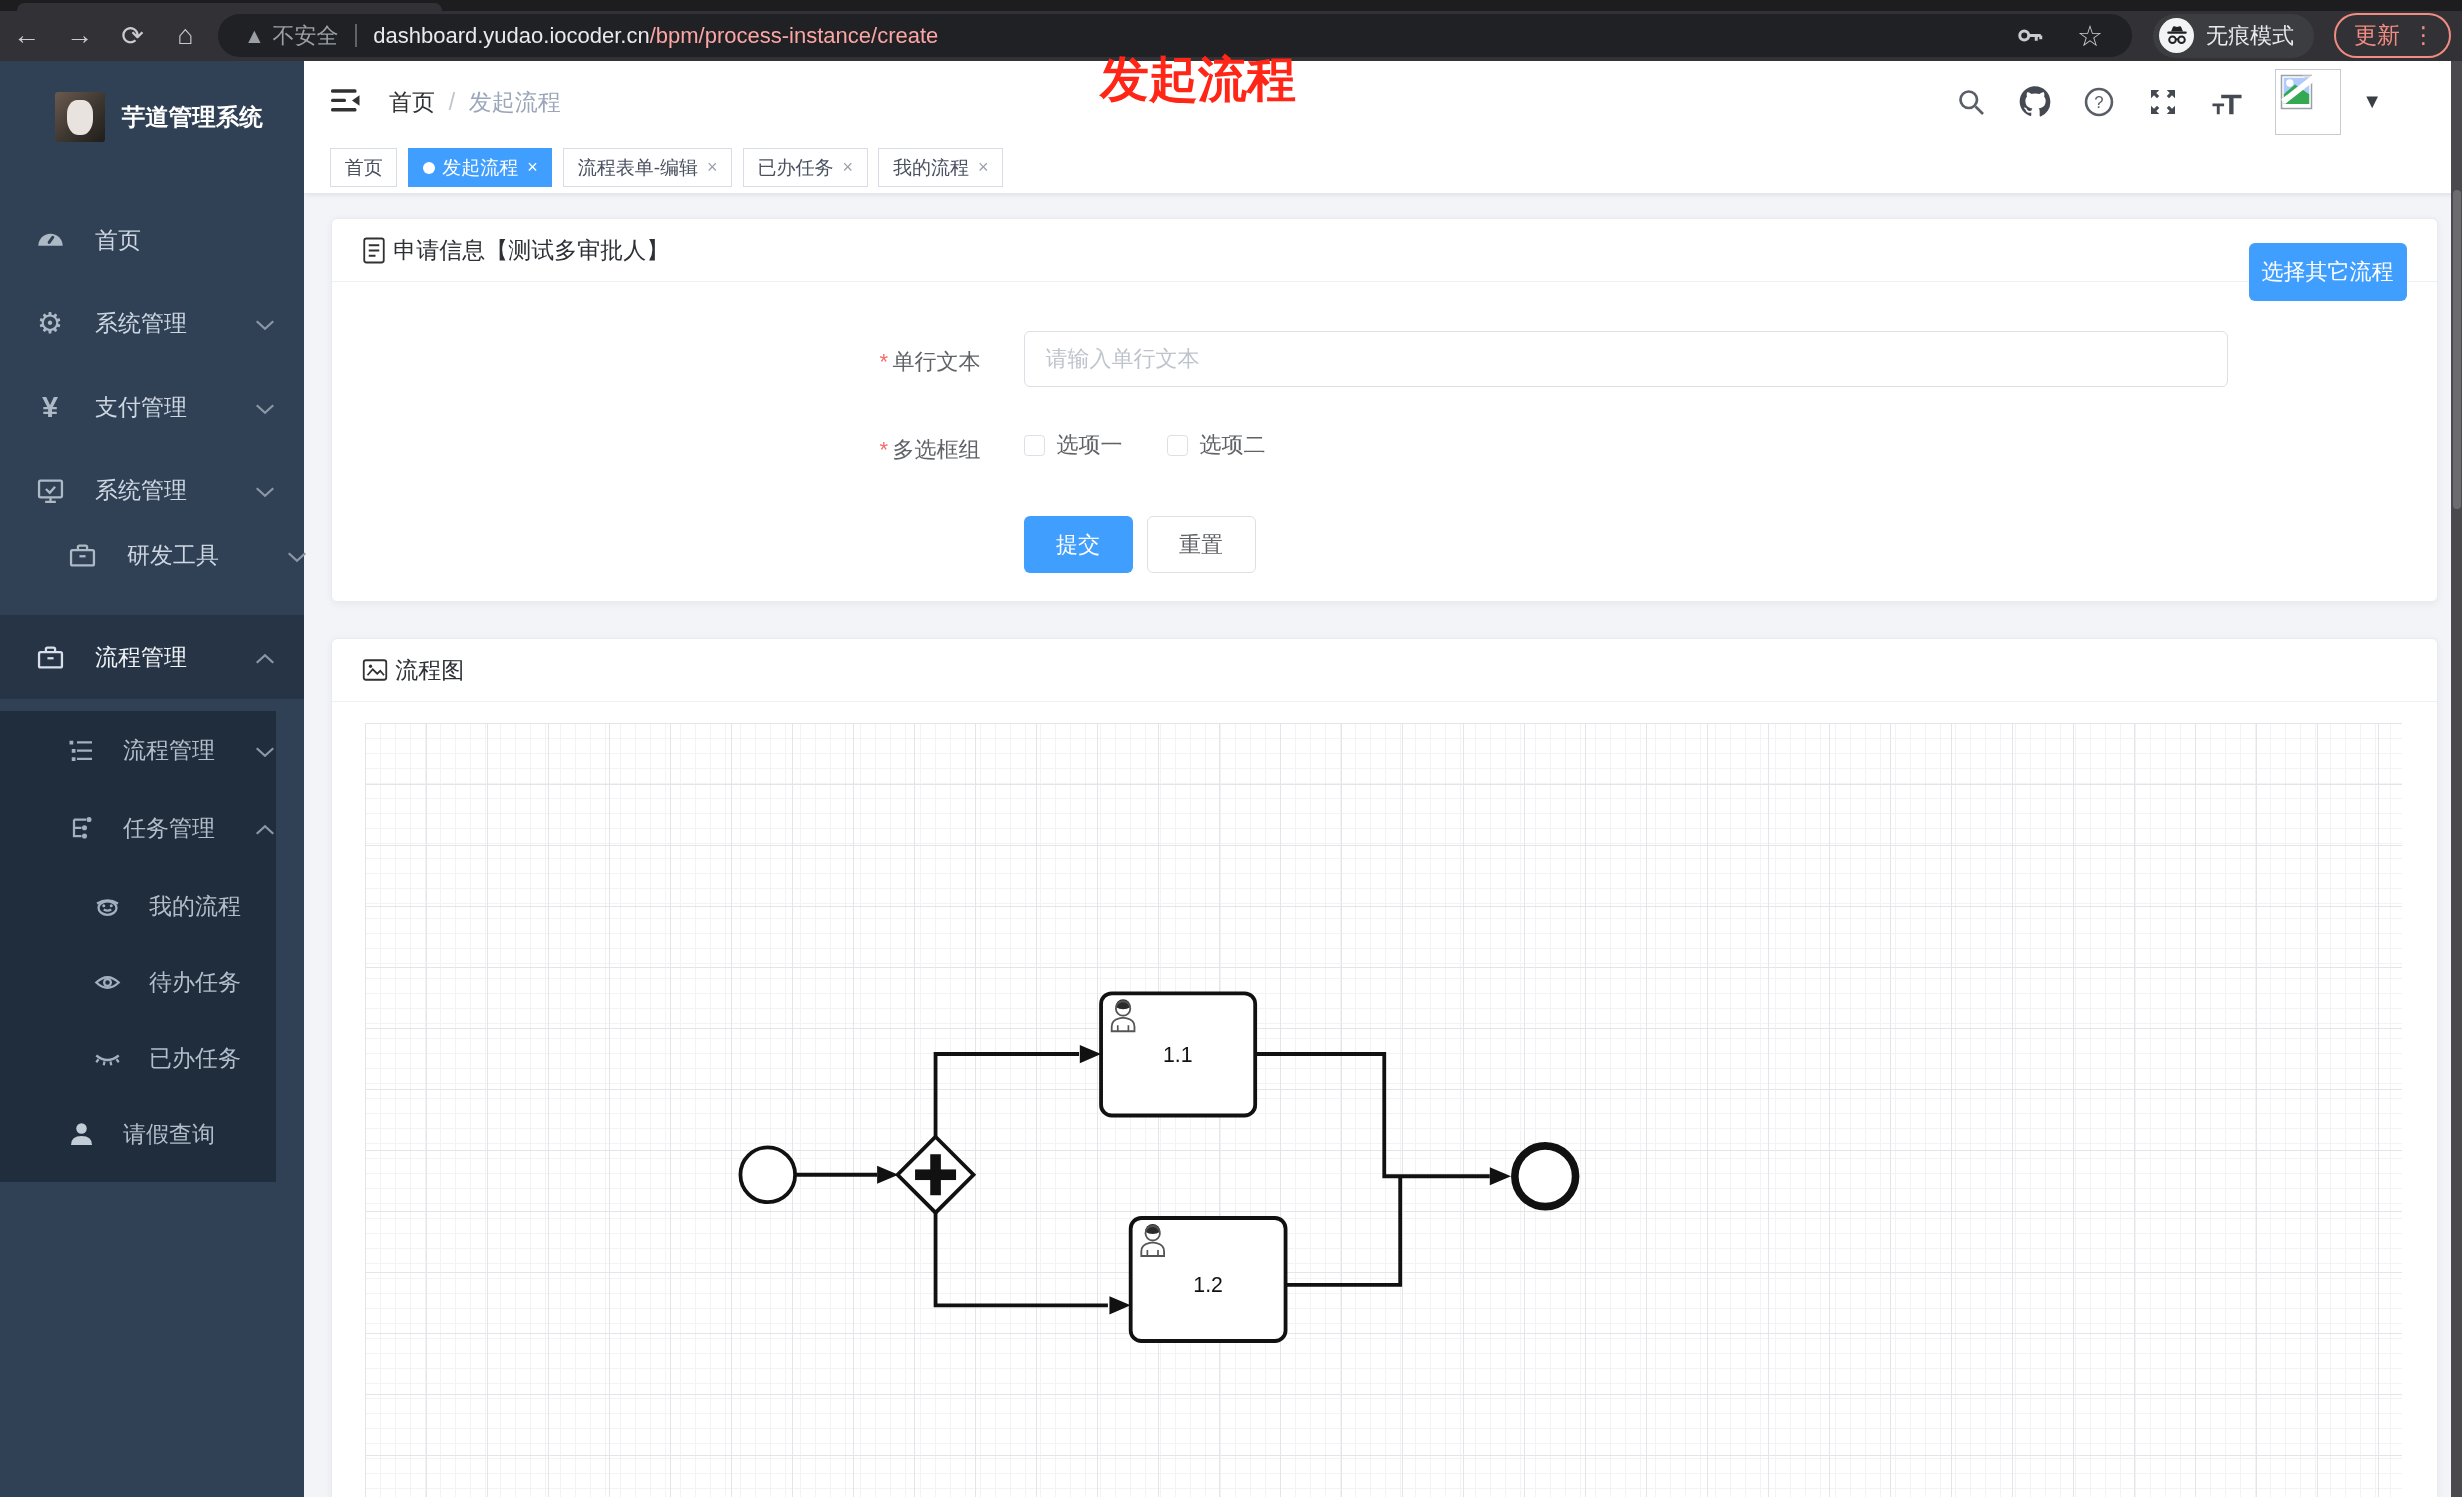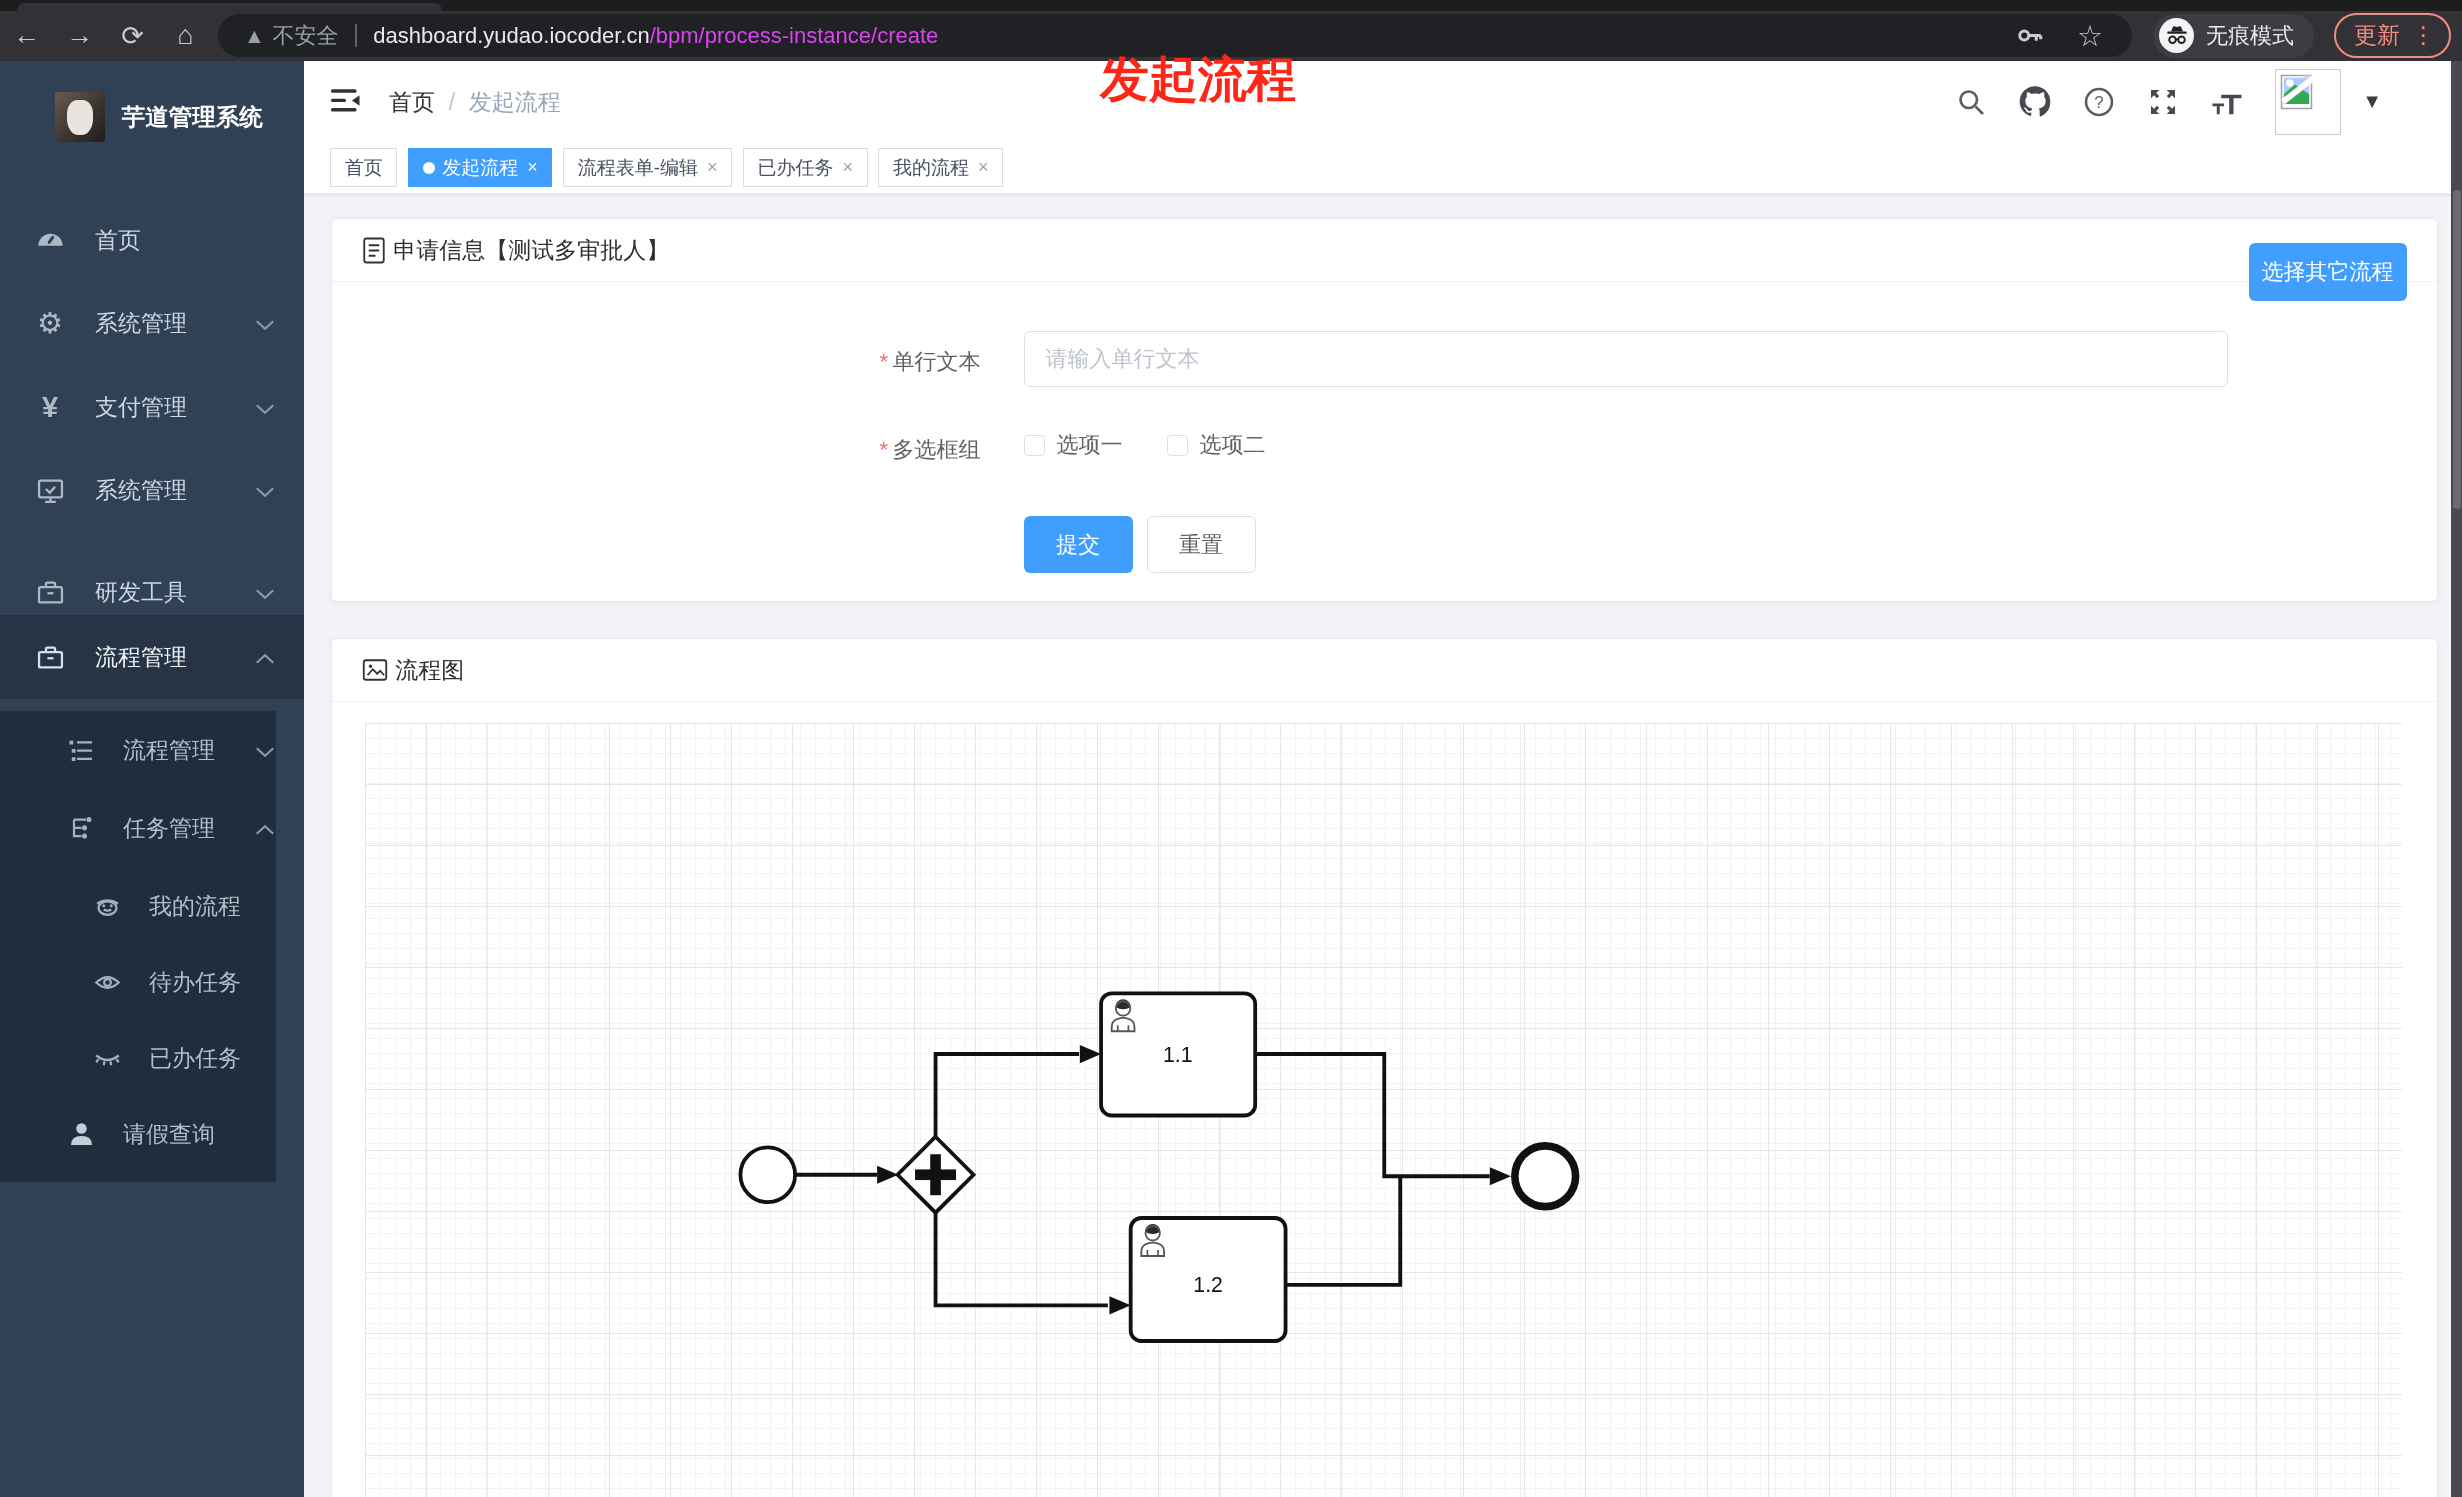--- a/index.html
+++ b/index.html
@@ -11,21 +11,21 @@
   .chrome-topstrip{position:absolute;left:0;top:0;width:2462px;height:10.6px;background:#1d1d20;}
   .chrome-activetab{position:absolute;left:16.7px;top:3px;width:425px;height:7.6px;background:#323236;border-radius:7.6px 7.6px 0 0;}
   .chrome-row{position:absolute;left:0;top:10.6px;width:2462px;height:50px;display:flex;align-items:center;}
   .nav-ic{width:53px;text-align:center;font-size:27px;color:#c9cbce;flex:0 0 auto;}
   .omnibox{flex:0 0 auto;width:1914px;height:43px;margin-left:6px;background:#202124;border-radius:23px;
            display:flex;align-items:center;color:#9aa0a6;font-size:22px;}
   .omni-warn{margin-left:26px;font-size:21px;color:#9aa0a6;}
   .omni-sec{margin-left:7.6px;}
   .omni-sep{width:1.5px;height:23px;background:#5f6368;margin:0 16.7px;}
   .omni-domain{color:#e8eaed;}
-  .omni-path{color:#d946ef;}
+  .omni-path{color:#fca5a5;}
   .omni-right{margin-left:auto;display:flex;align-items:center;gap:29px;margin-right:26px;}
   .chip-incog{display:flex;align-items:center;gap:12px;background:#3c3d41;border-radius:23px;
               height:44px;padding:0 20px 0 6px;margin-left:21px;color:#e8eaed;font-size:22px;}
   .incog-circle{width:35px;height:35px;border-radius:50%;background:#f1f3f4;display:flex;align-items:center;justify-content:center;}
   .chip-update{display:flex;align-items:center;gap:12px;border:2.3px solid #f28b82;border-radius:24px;
                height:41px;padding:0 13.7px 0 18px;margin-left:20px;color:#f28b82;font-size:23px;}
   .upd-dots{font-size:23px;letter-spacing:0;}
 
   
   .annotation{position:absolute;left:1100px;top:47px;font-size:49px;font-weight:600;z-index:60;}
@@ -202,21 +202,21 @@
               <path d="M13 17 l5 5 7-8"></path>
               <path d="M19 28 v6 M12 34 h14"></path>
             </g>
           </svg>
       </span>
       <span class="s-label">系统管理</span>
       <span class="chev"><svg width="20" height="12" viewBox="0 0 26 16">
             <path d="M2 3 l11 10 11-10" stroke="#8a97a6" stroke-width="3" fill="none"></path>
           </svg></span>
     </div>
-    <div class="side-item" style="top:489px;">
+    <div class="side-item" style="top:452px;padding-left:32px;">
       <span class="s-ic">
         <svg width="29" height="29" viewBox="0 0 38 38">
             <g stroke="#aeb9c6" stroke-width="3" fill="none">
               <rect x="4" y="12" width="30" height="20" rx="2"></rect>
               <path d="M13 12 v-4 a2 2 0 0 1 2-2 h8 a2 2 0 0 1 2 2 v4"></path>
               <path d="M15 20 h8"></path>
             </g>
           </svg>
       </span>
       <span class="s-label">研发工具</span>

